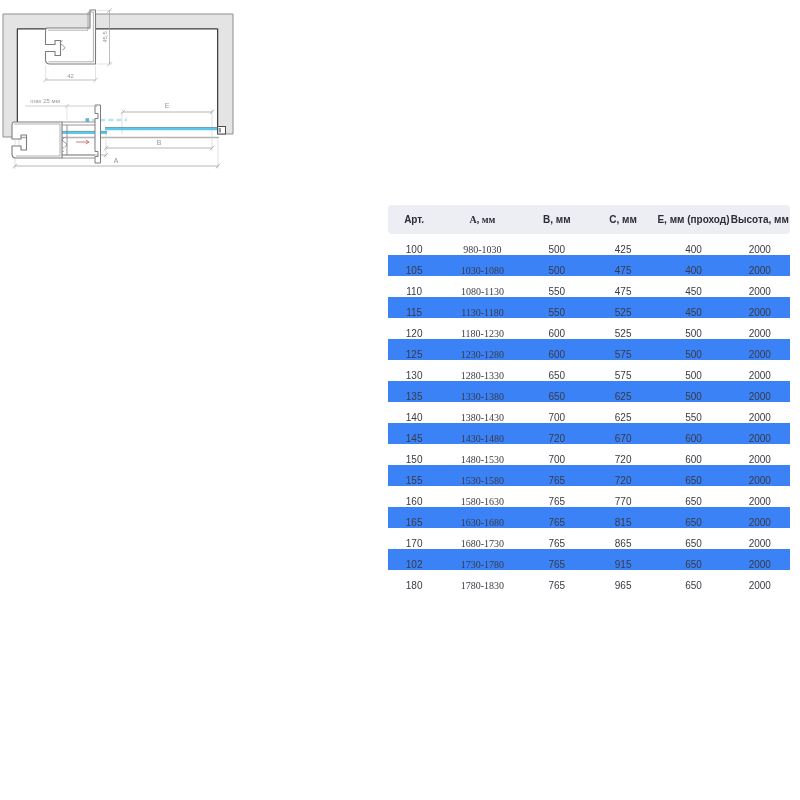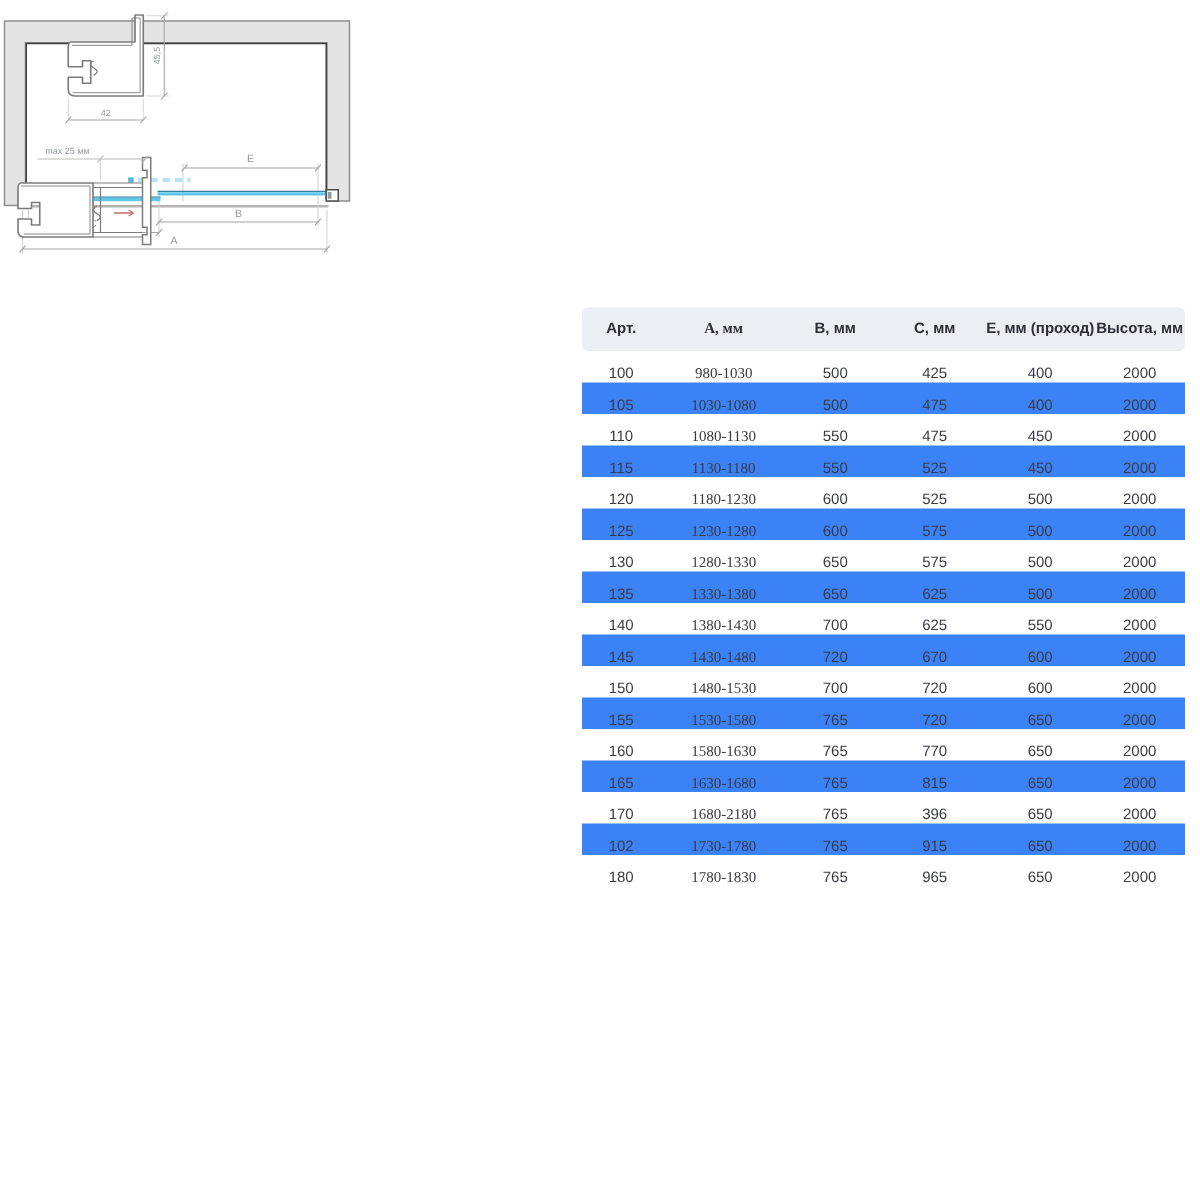--- a/index.html
+++ b/index.html
@@ -250,23 +250,23 @@
         <div class="trow alt">
           <div class="tcell c0">165</div>
           <div class="tcell c1">1630-1680</div>
           <div class="tcell c2">765</div>
           <div class="tcell c3">815</div>
           <div class="tcell c4">650</div>
           <div class="tcell c5">2000</div>
         </div>
         <div class="trow">
           <div class="tcell c0">170</div>
-          <div class="tcell c1">1680-2180</div>
-          <div class="tcell c2">765</div>
-          <div class="tcell c3">396</div>
+          <div class="tcell c1">1680-1730</div>
+          <div class="tcell c2">765</div>
+          <div class="tcell c3">865</div>
           <div class="tcell c4">650</div>
           <div class="tcell c5">2000</div>
         </div>
         <div class="trow alt">
           <div class="tcell c0">102</div>
           <div class="tcell c1">1730-1780</div>
           <div class="tcell c2">765</div>
           <div class="tcell c3">915</div>
           <div class="tcell c4">650</div>
           <div class="tcell c5">2000</div>

